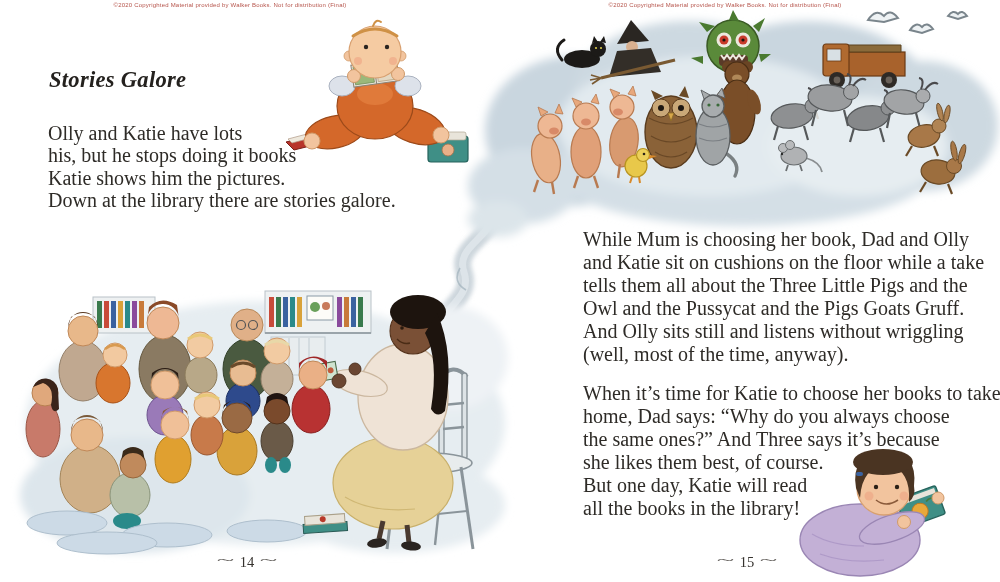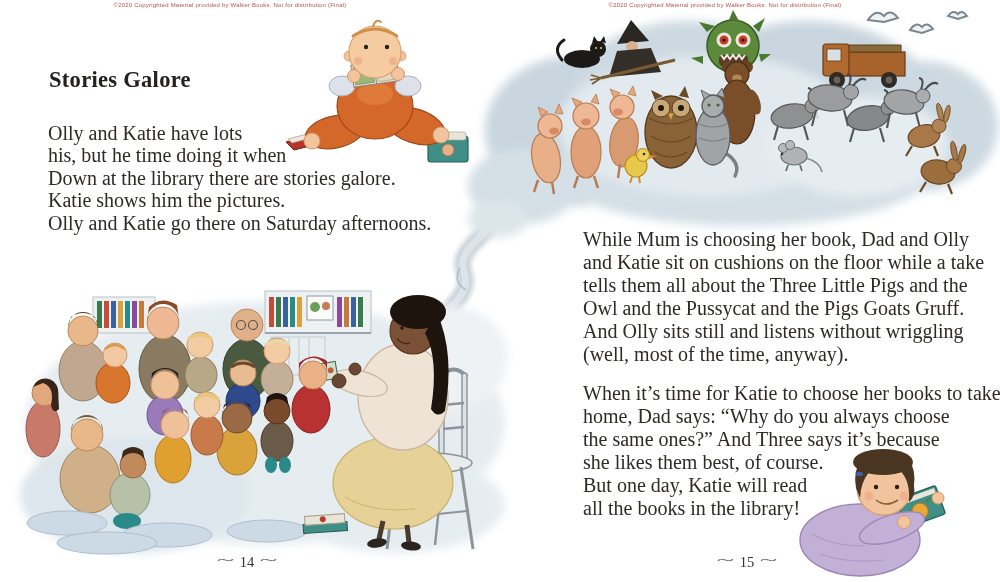--- a/index.html
+++ b/index.html
@@ -14,21 +14,21 @@
   .page.right{left:500px}
   .copyright{
     position:absolute;top:2px;font-size:6px;line-height:7px;letter-spacing:.2px;
     color:#b5534a;white-space:nowrap;transform:translateX(-50%);
     font-family:"Liberation Sans", sans-serif;z-index:3;
   }
   .page.left .copyright{left:230px}
   .page.right .copyright{left:225px}
   .title{
     position:absolute;left:49px;top:67px;margin:0;font-size:22.5px;font-weight:700;
-    letter-spacing:.3px;color:#24211e;z-index:3;
+    letter-spacing:.3px;color:#24211e;z-index:3;font-style:italic;
   }
   .text-lines{position:absolute;font-size:20px;z-index:3}
   .text-lines > div{white-space:nowrap}
   #left-body{left:48px;top:122px;line-height:22.4px}
   #right-para-1{left:83px;top:228px;line-height:23px}
   #right-para-2{left:83px;top:382px;line-height:23px}
   .pagenum{
     position:absolute;top:554px;transform:translateX(-50%);display:flex;
     align-items:center;gap:11px;font-size:14.5px;color:#35322e;z-index:3;
   }
@@ -478,24 +478,23 @@
         <circle cx="146" cy="56" r="6" fill="#f2c49e" stroke="#d09a6a" stroke-width="1"></circle>
       </g>
     </svg>
   </div>
 
   <div class="page left">
     <div class="copyright">©2020 Copyrighted Material provided by Walker Books. Not for distribution (Final)</div>
     <h1 class="title">Stories Galore</h1>
     <div class="text-lines" id="left-body">
         <div>Olly and Katie have lots</div>
-        <div>his, but he time doing it when</div>
+        <div>his, but he stops doing it books</div>
+        <div>Katie shows him the pictures.</div>
         <div>Down at the library there are stories galore.</div>
-        <div>Katie shows him the pictures.</div>
-        <div>Olly and Katie go there on Saturday afternoons.</div>
       </div>
     <div class="pagenum">
       <span class="swash">~</span>
       <span>14</span>
       <span class="swash">~</span>
     </div>
   </div>
 
   <div class="page right">
     <div class="copyright">©2020 Copyrighted Material provided by Walker Books. Not for distribution (Final)</div>

